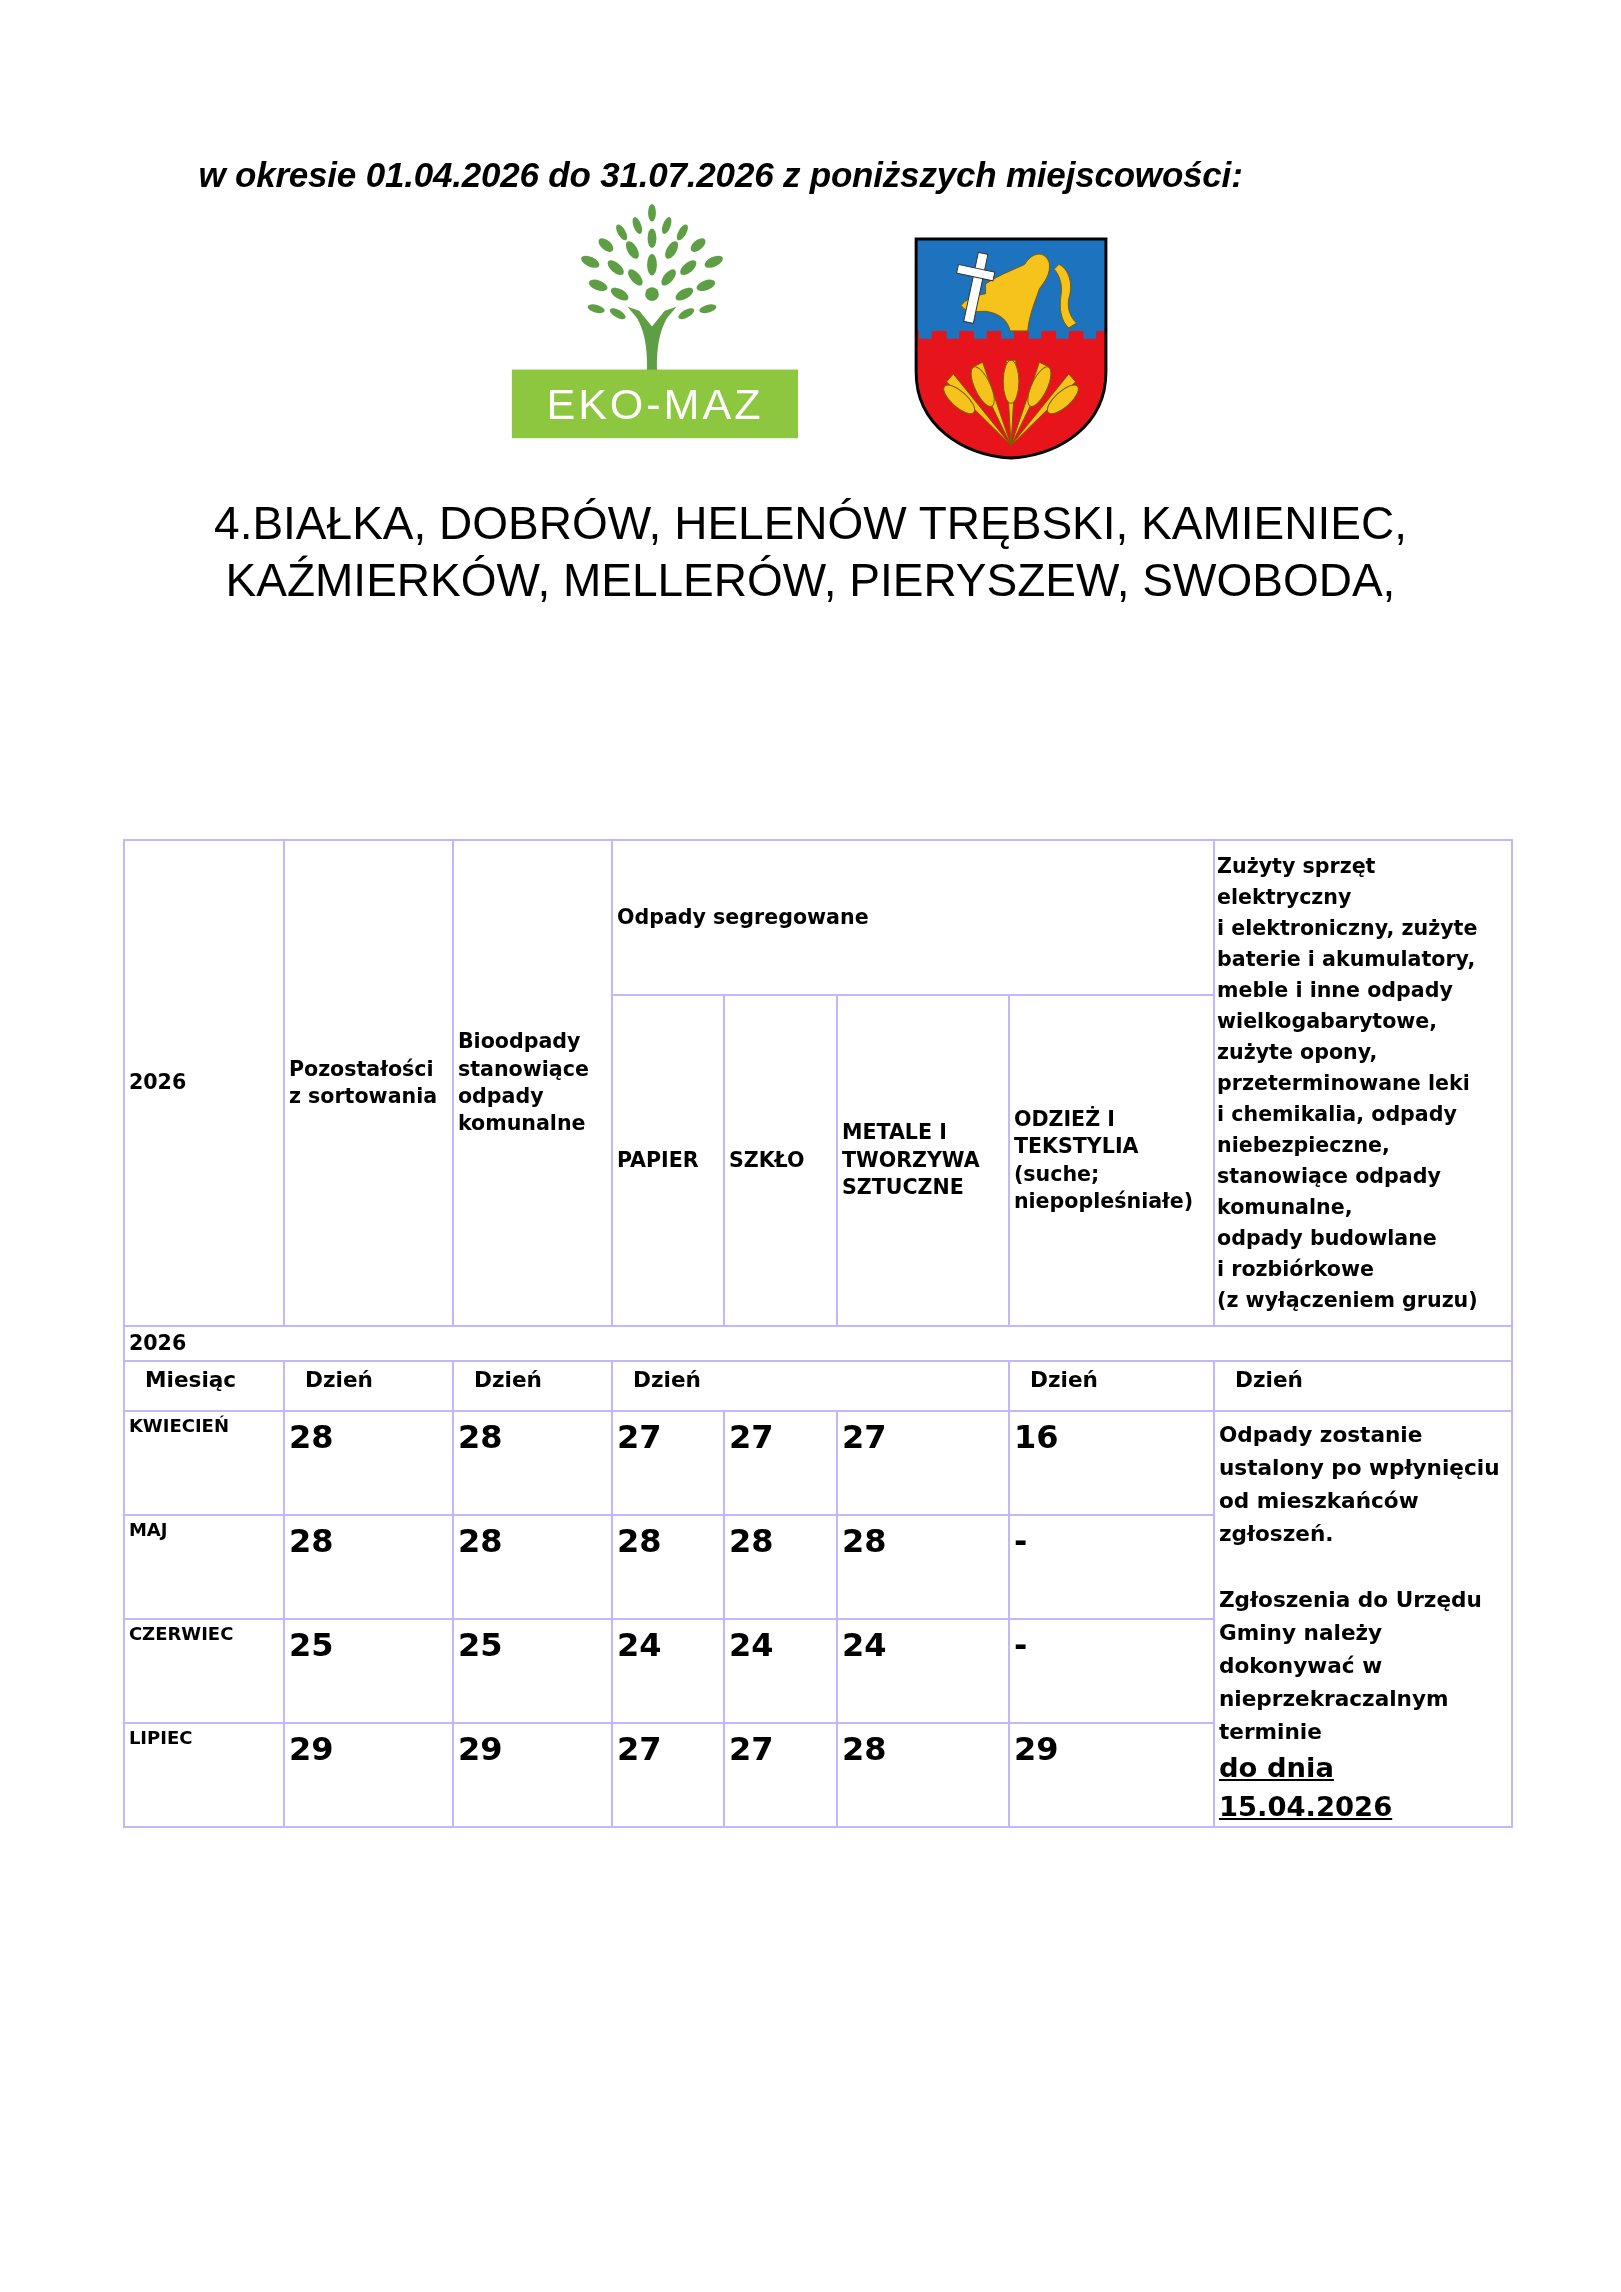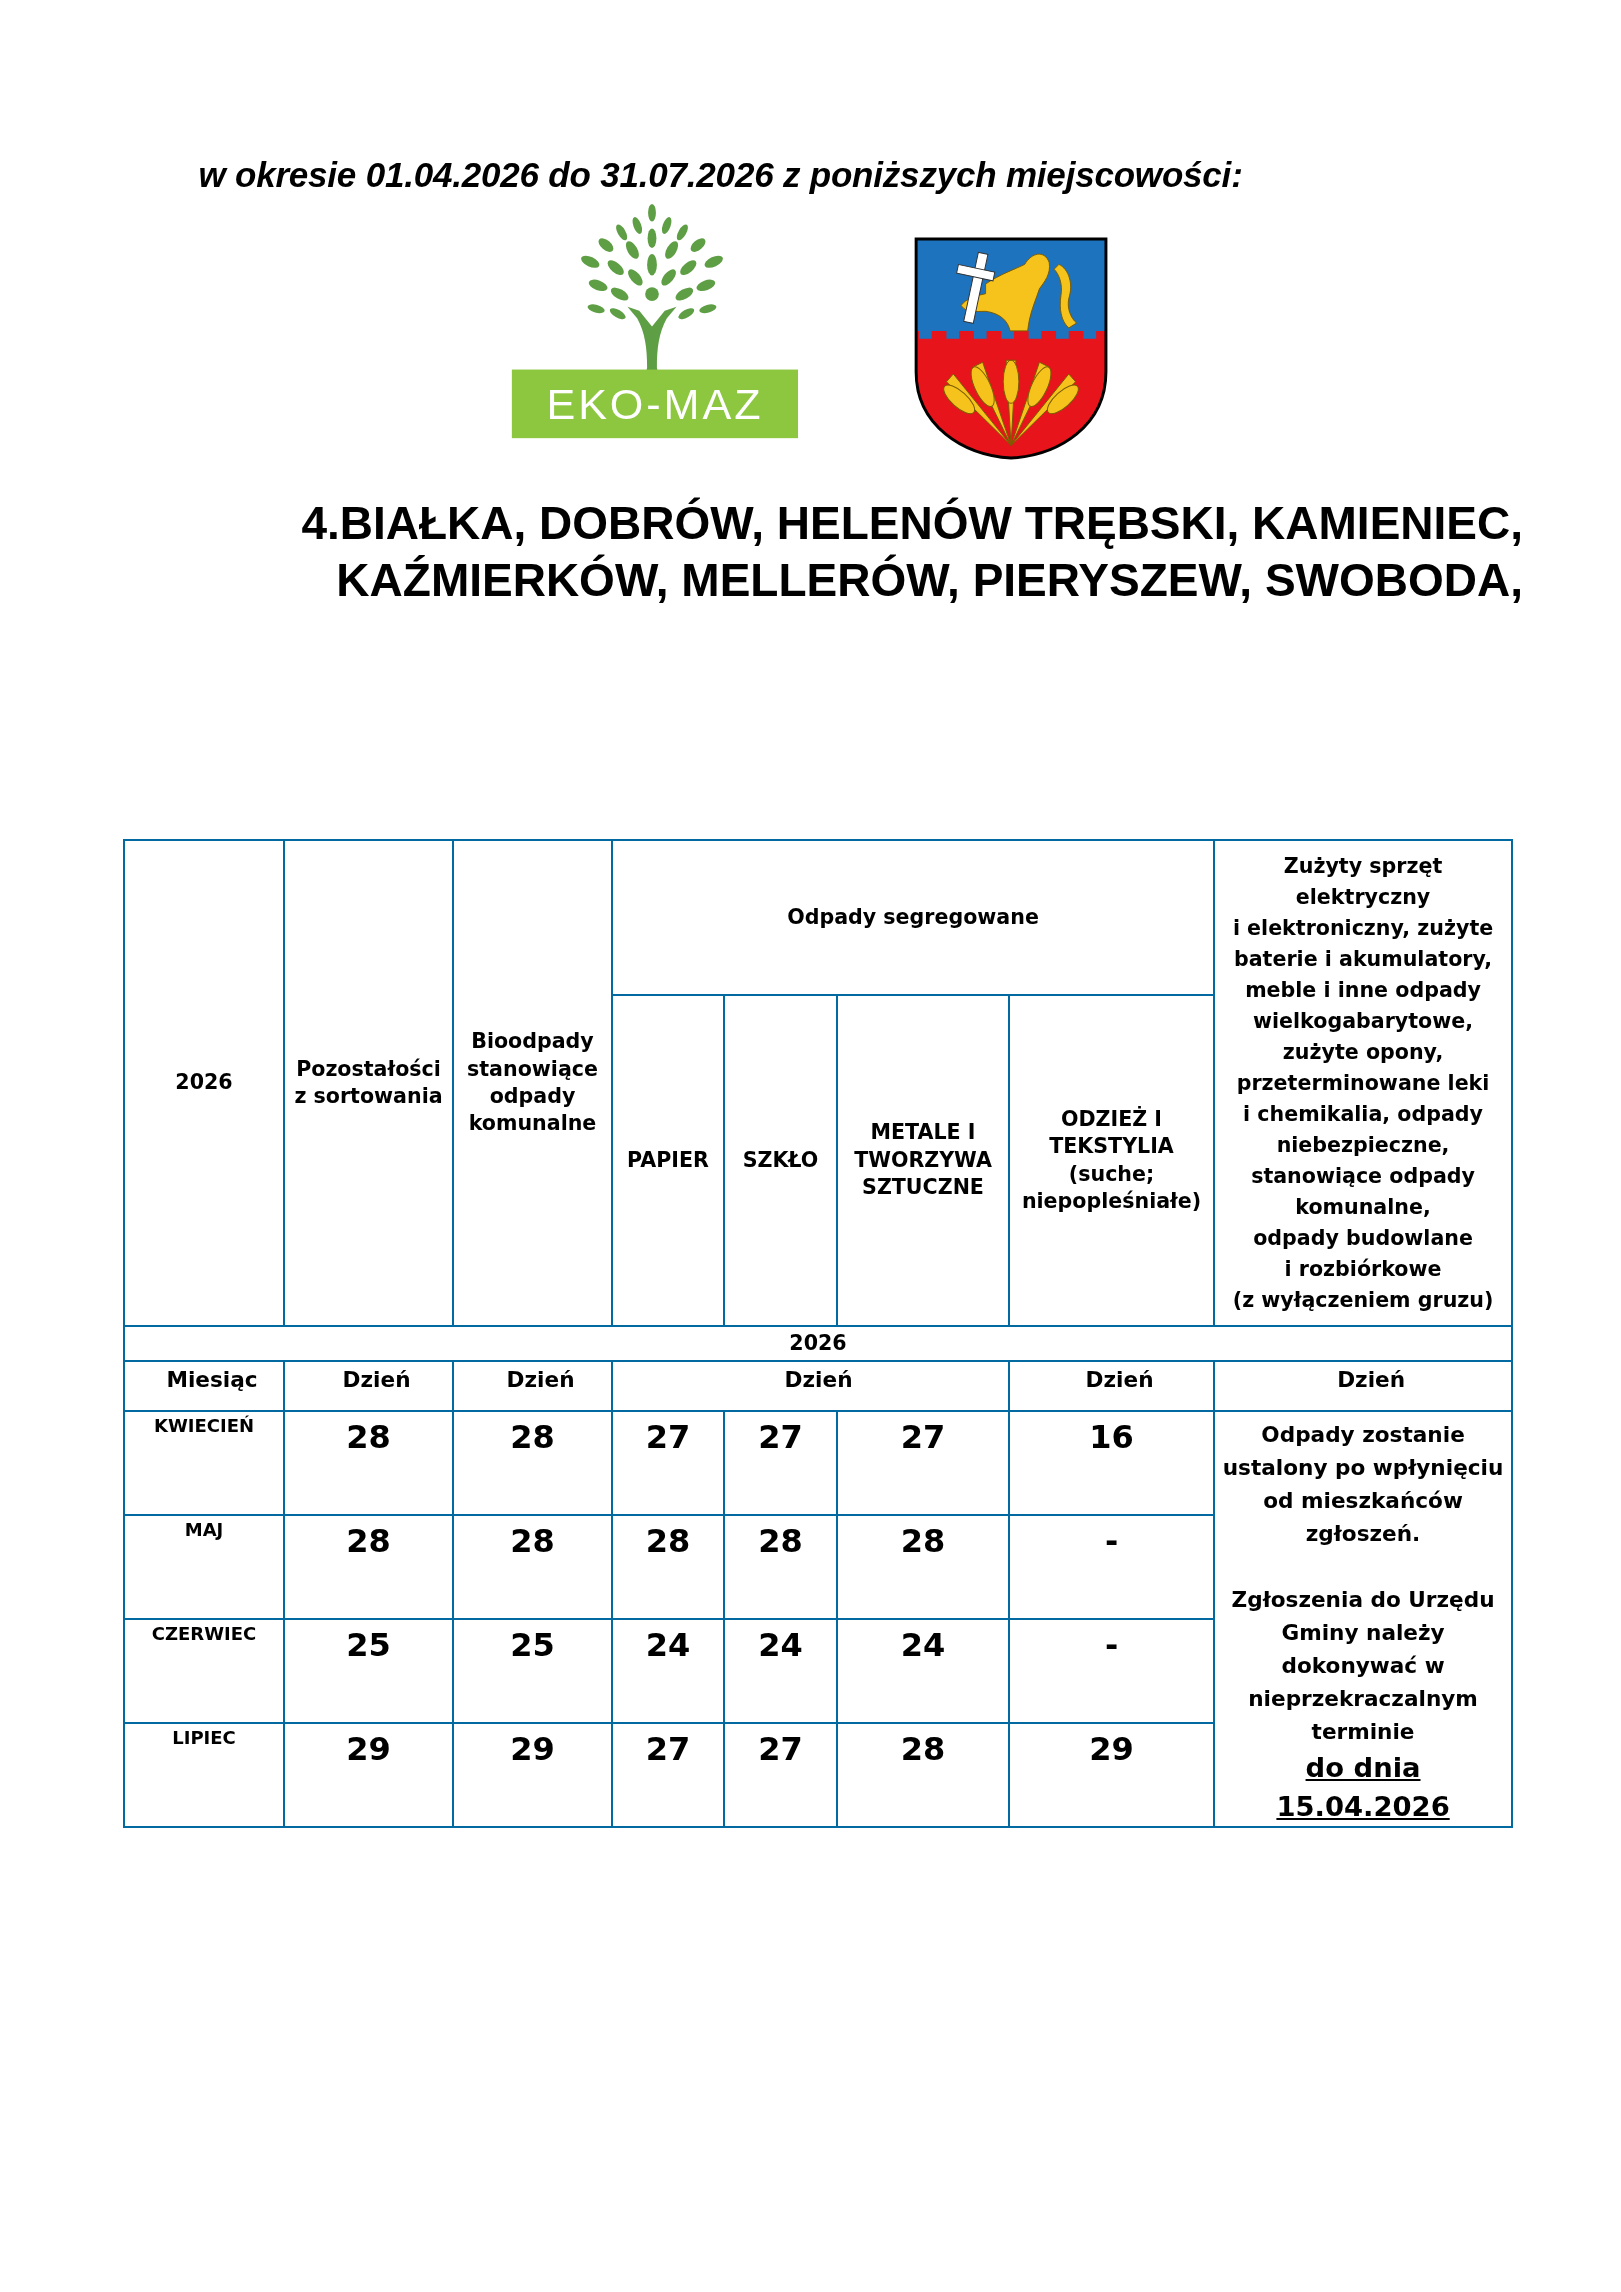--- a/index.html
+++ b/index.html
@@ -10,31 +10,31 @@
       position: absolute; left: 0; top: 155px; width: 1441px;
       text-align: center; font-weight: bold; font-size: 35px;
       font-family: "Liberation Sans", sans-serif; letter-spacing: -0.2px; font-style: italic;
     }
 
     .logo-eko { position: absolute; left: 500px; top: 201px; width: 304px; height: 245px; }
     .logo-crest { position: absolute; left: 912px; top: 235px; width: 201px; height: 227px; }
 
     .localities {
       position: absolute; left: 98px; top: 495px; width: 1425px;
-      text-align: right; font-weight: bold; font-size: 46px; line-height: 57px;
+      text-align: center; font-weight: normal; font-size: 46px; line-height: 57px;
       font-family: "Liberation Sans", sans-serif;
     }
 
     .schedule {
       position: absolute; left: 123px; top: 839px; width: 1386px;
       border-collapse: collapse; table-layout: fixed;
       font-family: "DejaVu Sans", sans-serif; font-weight: bold;
     }
     .schedule td {
-      border: 2px solid #0369a1; text-align: center; vertical-align: middle;
+      border: 2px solid #c4b5fd; text-align: left; vertical-align: middle;
       font-size: 20.6px; line-height: 27.4px; padding: 0 3.9px;
     }
     .schedule .hdr-top { height: 155px; }
     .schedule .hdr-sub { height: 331px; }
     .schedule .year-row td { height: 35px; font-size: 20.6px; }
     .schedule .label-row td { height: 50px; vertical-align: top; padding-top: 3.9px; font-size: 21.6px; padding-left: 20px; }
     .schedule .month { vertical-align: top; padding-top: 0; font-size: 18px; }
     .schedule .day { vertical-align: top; padding-top: 5.9px; font-size: 32px; line-height: 39px; }
     .schedule .data-row td { height: 102px; }
     .schedule .bulky-head { font-size: 20.6px; line-height: 31px; padding: 2px 2px; }

